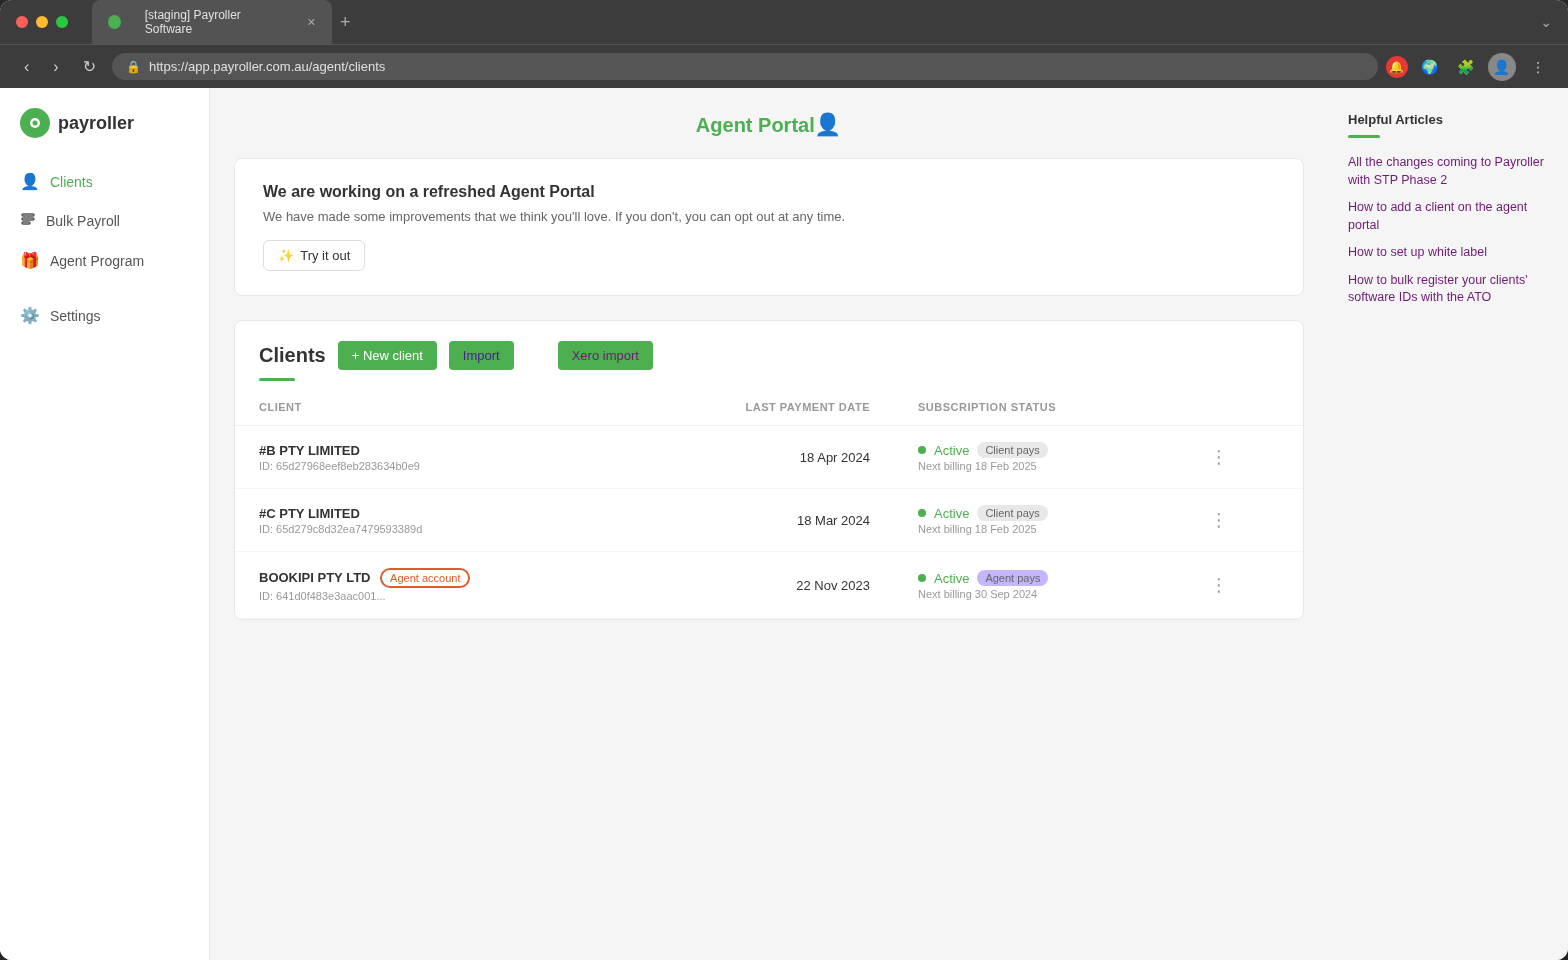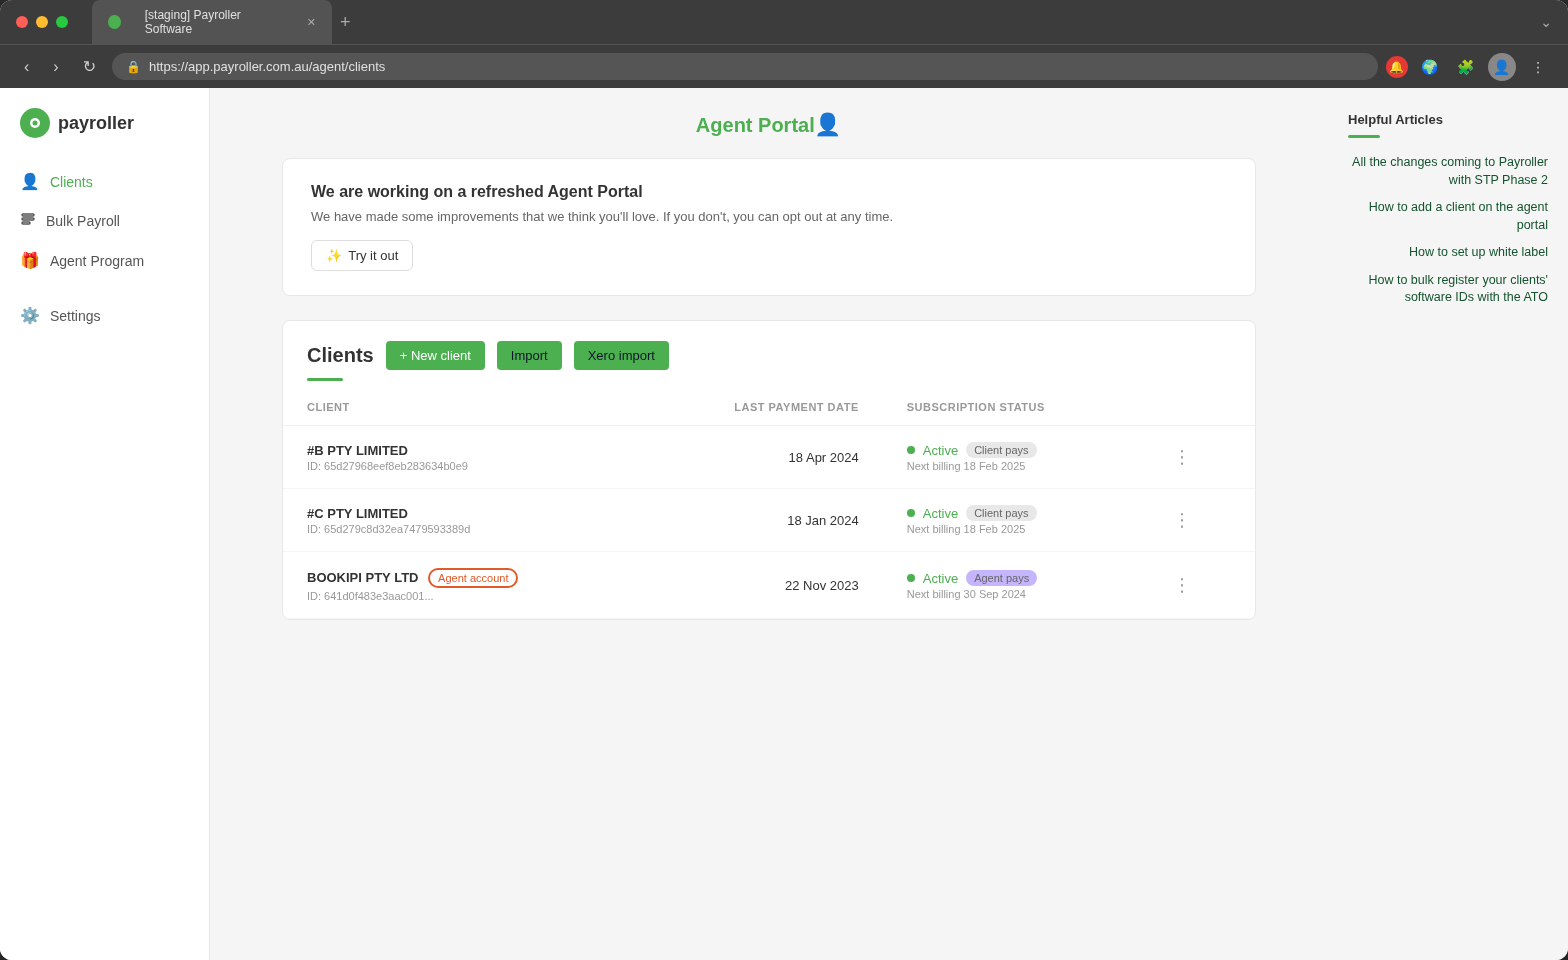--- a/index.html
+++ b/index.html
@@ -106,21 +106,20 @@
       border-radius: 50%;
       display: flex; align-items: center; justify-content: center;
       color: #ccc; font-size: 14px; cursor: pointer;
     }
 
     
     .app-container {
       display: flex;
       height: calc(960px - 88px);
       background: #f5f5f5;
-      gap: 48px;
     }
 
     
     .sidebar {
       width: 210px;
       background: #fff;
       border-right: 1px solid #e8e8e8;
       padding: 20px 0;
       flex-shrink: 0;
     }
@@ -239,35 +238,36 @@
       border-radius: 4px;
       padding: 7px 14px;
       font-size: 13px;
       cursor: pointer;
       display: flex;
       align-items: center;
       gap: 4px;
     }
     .btn-import {
       background: #4caf50;
-      color: #0f172a;
+      color: #4c1d95;
       border: none;
       border-radius: 4px;
       padding: 7px 14px;
       font-size: 13px;
       cursor: pointer;
     }
     .btn-xero {
       background: #4caf50;
-      color: #0f172a;
+      color: #701a75;
       border: none;
       border-radius: 4px;
       padding: 7px 14px;
       font-size: 13px;
       cursor: pointer;
+      margin-left: 32px;
     }
     .clients-underline {
       width: 36px;
       height: 3px;
       background: #4caf50;
       margin: 8px 24px 0 24px;
       border-radius: 2px;
     }
 
     
@@ -349,27 +349,26 @@
     }
     .helpful-underline {
       width: 32px;
       height: 3px;
       background: #4caf50;
       border-radius: 2px;
       margin-bottom: 16px;
     }
     .article-link {
       display: block;
-      color: #14532d;
+      color: #701a75;
       font-size: 12.5px;
       text-decoration: none;
       margin-bottom: 10px;
       line-height: 1.4;
       cursor: pointer;
-      text-align: right;
     }
   </style>
 </head>
 <body>
 
 <div class="browser-window">
 
   <div class="browser-titlebar">
     <div class="traffic-lights">
       <div class="traffic-light tl-red"></div>
@@ -495,21 +494,21 @@
               <td>
                 <button class="more-btn">⋮</button>
               </td>
             </tr>
 
             <tr>
               <td>
                 <div class="client-name">#C PTY LIMITED</div>
                 <div class="client-id">ID: 65d279c8d32ea7479593389d</div>
               </td>
-              <td class="date-cell">18 Jan 2024</td>
+              <td class="date-cell">18 Mar 2024</td>
               <td>
                 <div class="status-cell">
                   <span class="status-dot"></span>
                   <span class="status-text">Active</span>
                   <span class="badge">Client pays</span>
                 </div>
                 <span class="next-billing">Next billing 18 Feb 2025</span>
               </td>
               <td>
                 <button class="more-btn">⋮</button>

